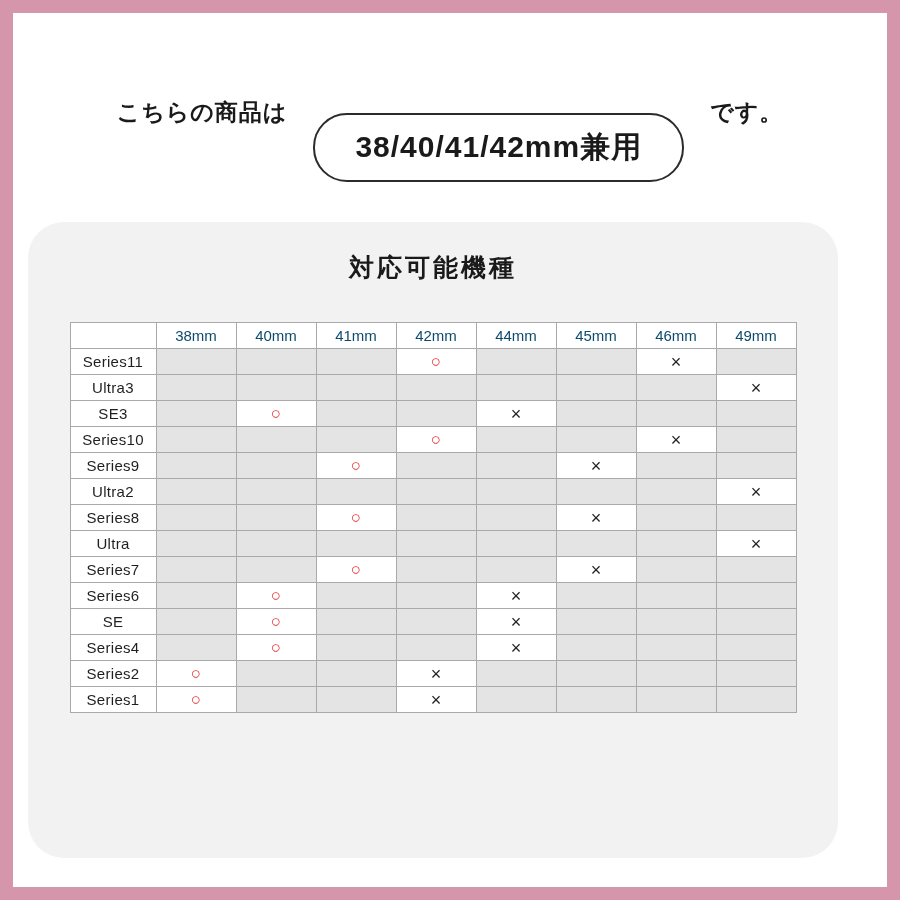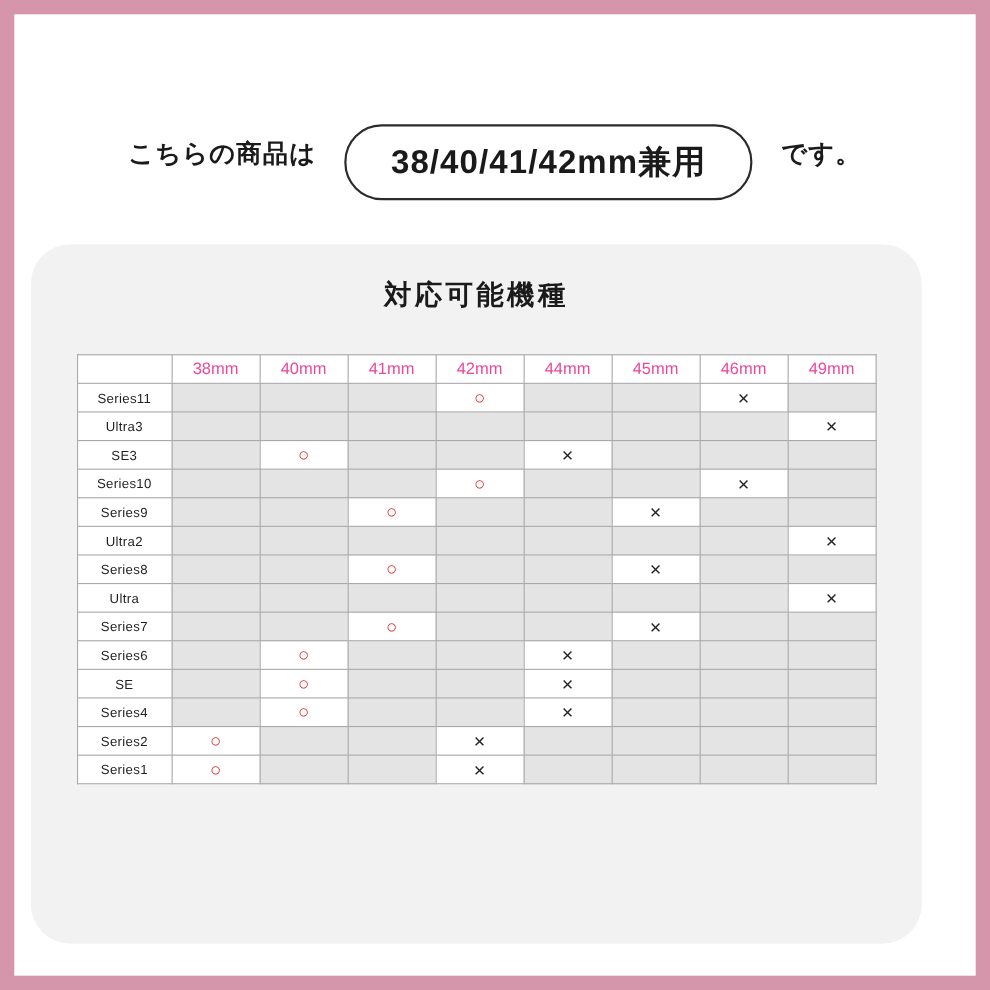--- a/index.html
+++ b/index.html
@@ -12,21 +12,21 @@
   }
   .page {
     position: absolute;
     inset: 13px;
     background: #ffffff;
   }
   
   .top-line {
     margin-top: 84px;
     display: flex;
-    align-items: center;
+    align-items: flex-start;
     justify-content: center;
     gap: 26px;
   }
   .top-prefix, .top-suffix {
     font-size: 23px;
     font-weight: 600;
     color: #1a1a1a;
     letter-spacing: 1px;
   }
   .size-badge {
@@ -69,26 +69,26 @@
     height: 26px;
     text-align: center;
     vertical-align: middle;
     font-weight: 400;
     padding: 0;
   }
   .compat thead th {
     background: #ffffff;
     width: 80px;
     font-size: 15px;
-    color: #ec4899;
+    color: #0c4a6e;
   }
   .compat thead th.corner { width: 86px; }
   .compat th.row-label {
     background: #ffffff;
-    font-size: 12px;
+    font-size: 15px;
     color: #1f1f1f;
     letter-spacing: 0.3px;
   }
   .compat td {
     background: #e4e4e4;
     font-size: 16px;
     line-height: 1;
   }
   .compat td.marked { background: #ffffff; }
   .compat td.mark-o { color: #e03131; font-size: 17px; }

